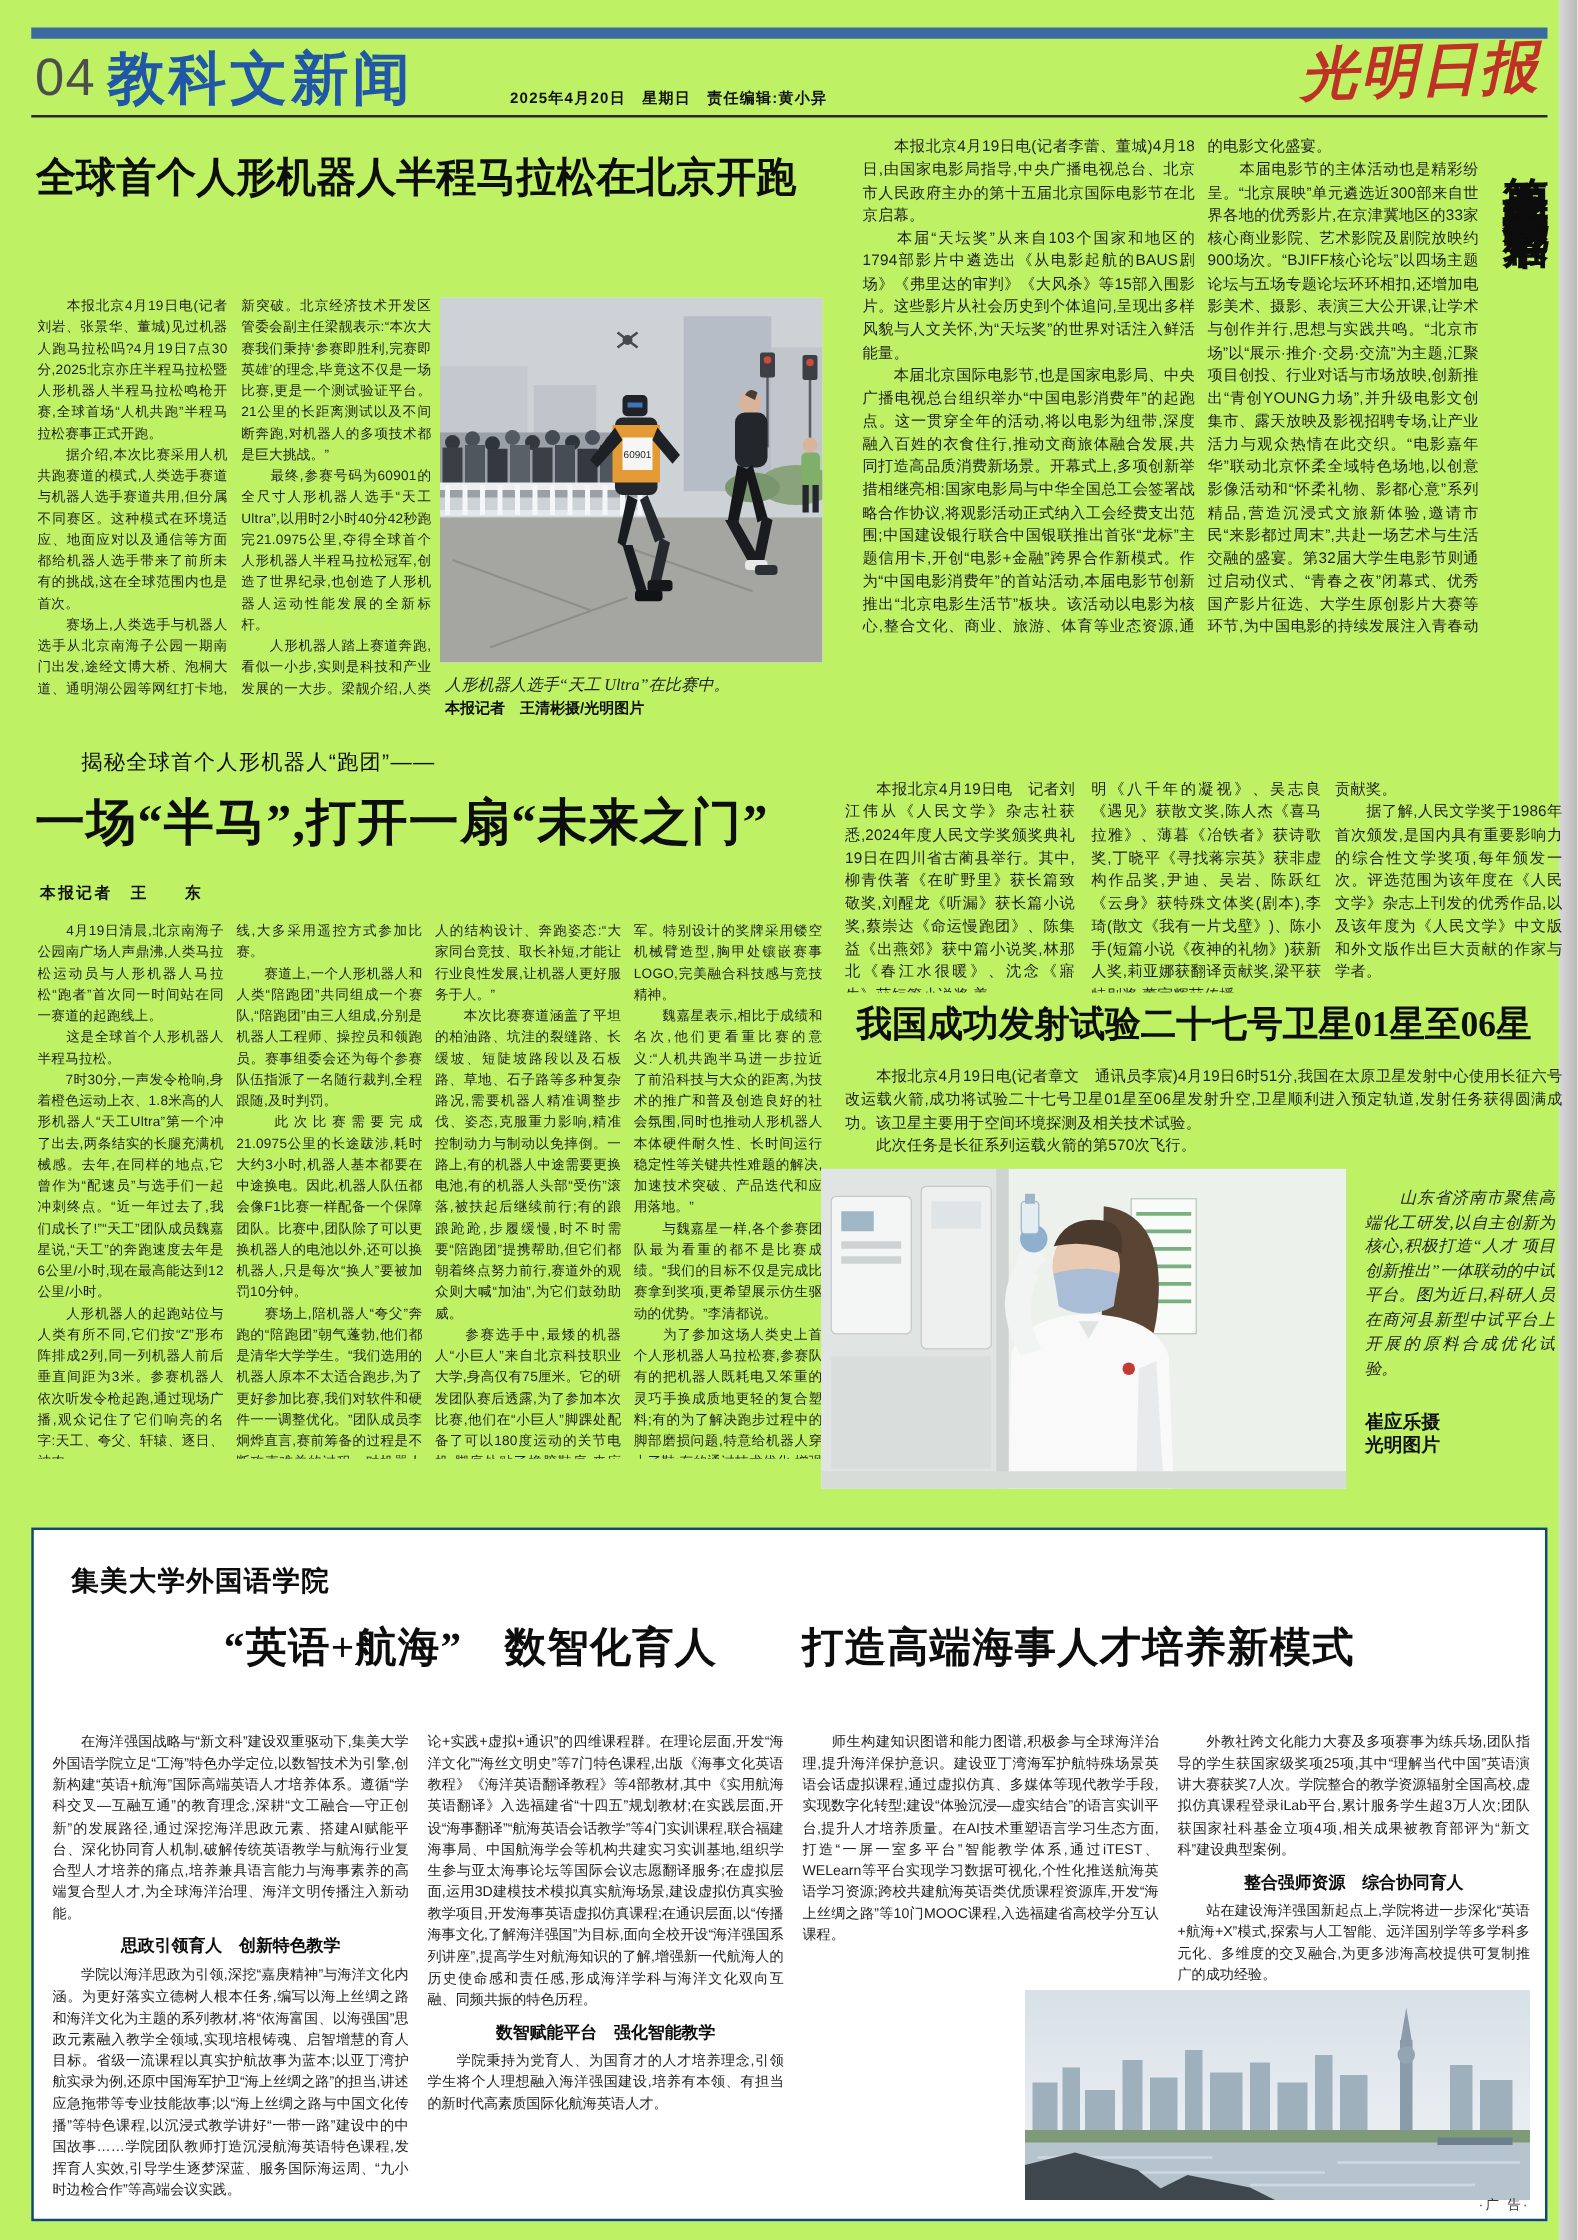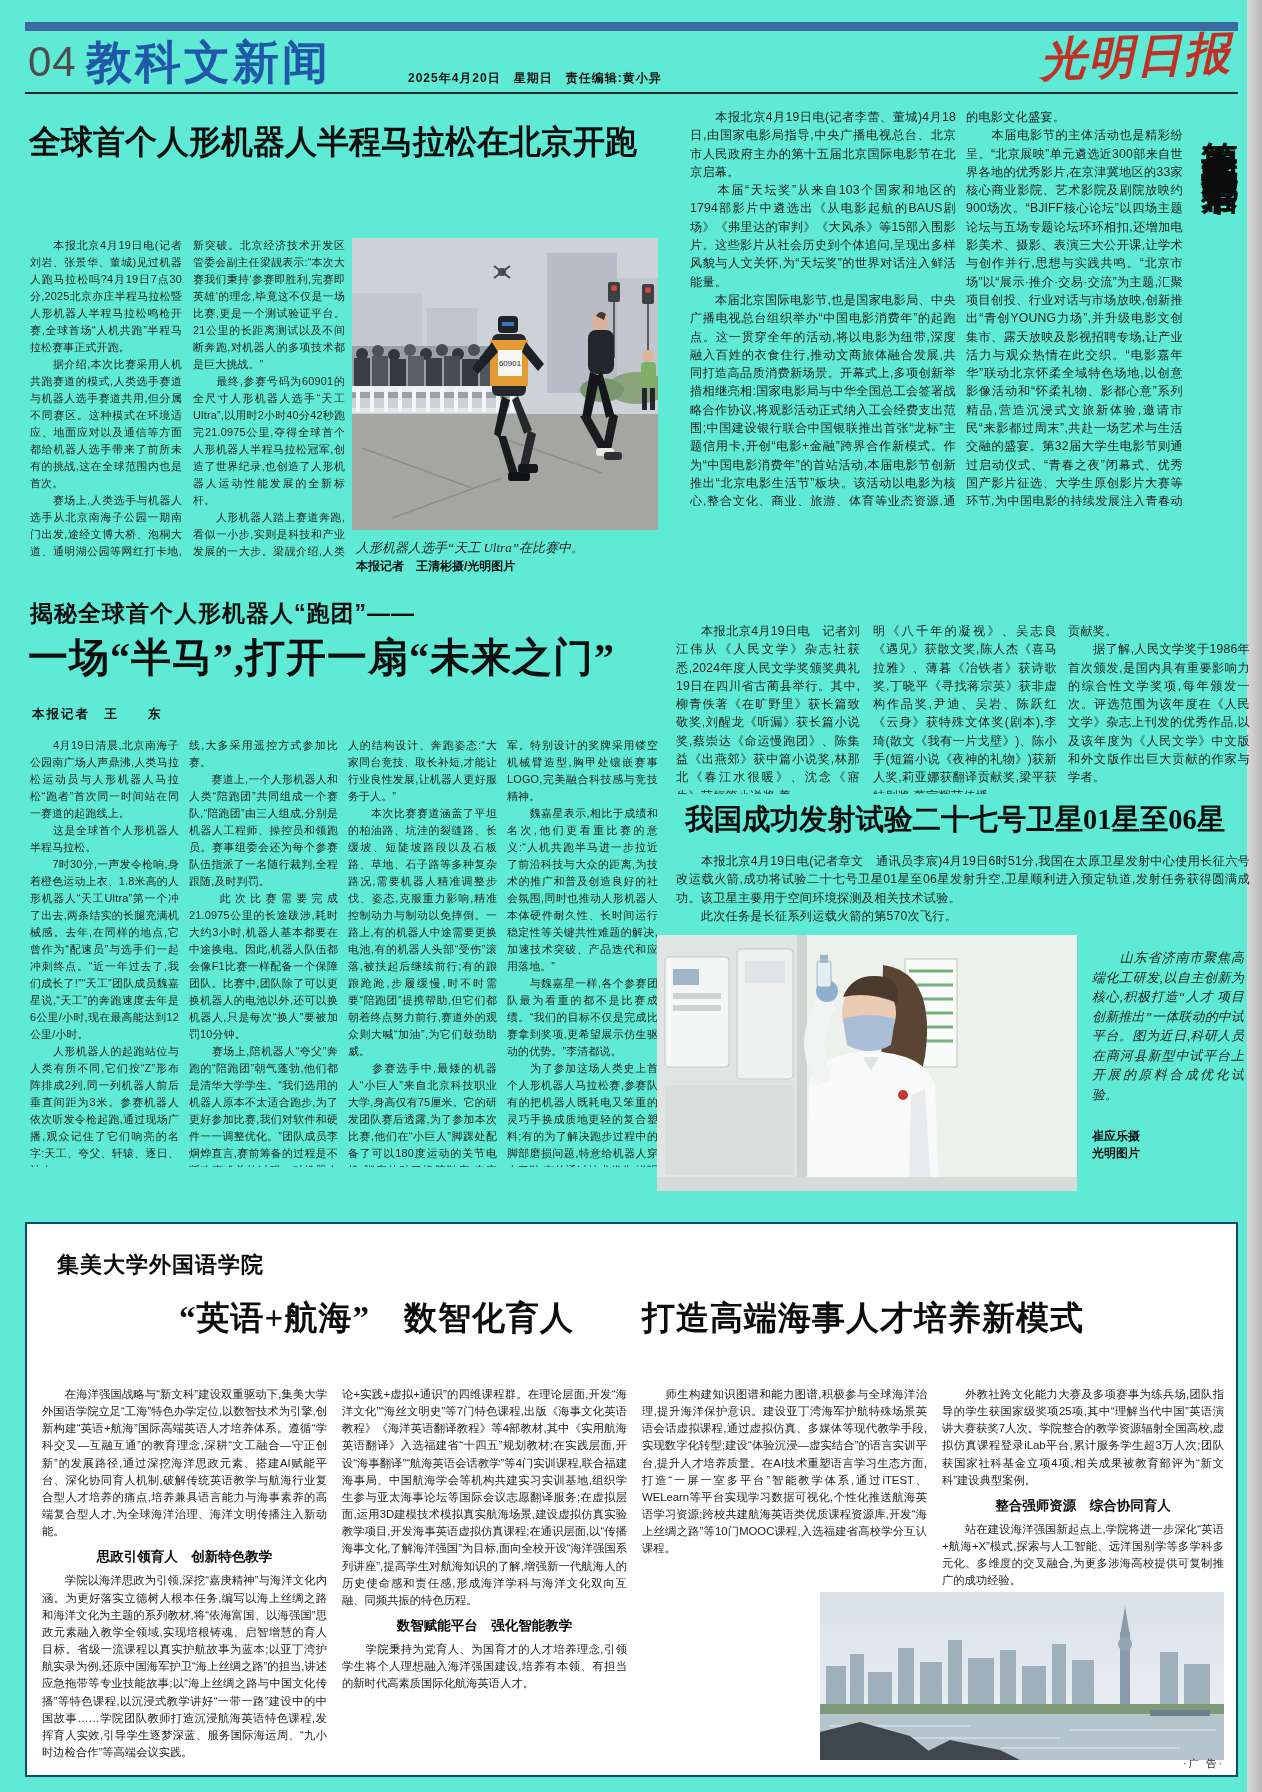--- a/index.html
+++ b/index.html
@@ -1,36 +1,36 @@
 <!DOCTYPE html>
 <html><head>
 <meta charset="utf-8">
 <style>
   html,body{margin:0;padding:0;background:#ffffff;}
-  .sheet{position:relative;width:1262px;height:1792px;background:#5eead4;overflow:hidden;
+  .sheet{position:relative;width:1262px;height:1792px;background:#bef264;overflow:hidden;
          font-family:"Liberation Sans","DejaVu Sans",sans-serif;color:#1d1d1d;}
   .abs{position:absolute;}
   .serif{font-family:"Liberation Serif","DejaVu Serif",serif;}
   .bt{font-size:10.9px;line-height:1.56;text-align:justify;white-space:pre-wrap;overflow:hidden;color:#1f1f1f;letter-spacing:.2px;}
   .bt2{font-size:12.2px;line-height:1.5;text-align:justify;white-space:pre-wrap;overflow:hidden;color:#1f1f1f;letter-spacing:.2px;}
   .bt3{font-size:11.3px;line-height:1.52;text-align:justify;white-space:pre-wrap;overflow:hidden;color:#222;}
   .cap{font-size:13px;line-height:1.5;text-align:justify;white-space:pre-wrap;overflow:hidden;
        font-family:"Liberation Serif","DejaVu Serif",serif;font-style:italic;color:#222;}
   .headline{font-weight:900;color:#0e0e0e;}
   .topbar{background:#3a6aa0;}
   .rightstrip{background:linear-gradient(to right,#d9d9d9,#b9b9b9);}
   .pageno{font-size:42px;color:#4d4d4d;letter-spacing:1px;}
   .secttitle{font-size:46px;font-weight:900;color:#2057a7;letter-spacing:3px;}
   .dateline{font-size:12px;font-weight:bold;color:#111;letter-spacing:1px;}
   .masthead{font-size:46px;font-weight:900;font-style:italic;color:#bf3127;
             font-family:"Liberation Serif","DejaVu Serif",serif;transform:rotate(-2deg);letter-spacing:2px;}
   .rule{border-top:2px solid #2a2a2a;}
   .photo{background:#d7dade;overflow:hidden;}
   .capcredit{font-size:12px;font-weight:bold;text-align:left;color:#111;}
-  .kicker{font-size:23px;font-weight:700;color:#0e0e0e;letter-spacing:1px;}
+  .kicker{font-size:17px;font-weight:400;color:#0e0e0e;letter-spacing:1px;margin-left:35px;}
   .byline{font-size:12.5px;color:#111;font-weight:bold;letter-spacing:2px;}
   .vhead{writing-mode:vertical-rl;text-orientation:upright;font-size:37px;font-weight:900;letter-spacing:3px;color:#0d0d0d;}
   .adbox{border:2px solid #0c4a6e;background:#fff;}
   .adbrand{font-size:22px;font-weight:900;color:#0d0d0d;letter-spacing:1px;}
   .adhead{font-size:33px;font-weight:900;text-align:center;color:#0d0d0d;letter-spacing:1px;}
   .adsub{font-size:13.5px;font-weight:900;text-align:center;margin:8px 0 6px 0;color:#0d0d0d;}
   .admark{font-size:10.5px;color:#333;letter-spacing:2px;}
   .nowrap{white-space:nowrap;}
 </style>
 </head>
@@ -237,21 +237,21 @@
         <circle cx="170" cy="56" r="11" fill="#8fb0cc"></circle>
         <rect x="160" y="26" width="14" height="26" rx="3" fill="#e3edf2" stroke="#9fb6c6"></rect>
         <rect x="163" y="20" width="8" height="8" fill="#9fb6c6"></rect>
         <circle cx="246" cy="160" r="5" fill="#c23a35"></circle>
         <path d="M252 256 l2 -96 14 -6 6 102 z" fill="#e8eaec"></path>
       </g>
       <rect x="0" y="242" width="420" height="14" fill="#d7dcd8"></rect>
     </svg>
   </div>
   <div class="abs cap" style="left:1092px;top:948px;width:152px;height:172px;">　　山东省济南市聚焦高端化工研发,以自主创新为核心,积极打造“人才 项目 创新推出”一体联动的中试平台。图为近日,科研人员在商河县新型中试平台上开展的原料合成优化试验。</div>
-  <div class="abs capcredit" style="left:1092px;top:1128px;width:150px;white-space:pre-wrap;font-size:12px;">崔应乐摄
+  <div class="abs capcredit" style="left:1092px;top:1128px;width:150px;white-space:pre-wrap;font-size:15px;">崔应乐摄
 光明图片</div>
 
   <div class="abs adbox" style="left:25px;top:1222px;width:1209px;height:551px;">
     <div class="abs adbrand" style="left:30px;top:26px;">集美大学外国语学院</div>
     <div class="abs adhead serif nowrap" style="left:0;top:72px;width:100%;">“英语+航海”　数智化育人　　打造高端海事人才培养新模式</div>
 
     <div class="abs" style="left:15px;top:162px;width:285px;height:378px;overflow:hidden;">
       <div class="bt3">　　在海洋强国战略与“新文科”建设双重驱动下,集美大学外国语学院立足“工海”特色办学定位,以数智技术为引擎,创新构建“英语+航海”国际高端英语人才培养体系。遵循“学科交叉—互融互通”的教育理念,深耕“文工融合—守正创新”的发展路径,通过深挖海洋思政元素、搭建AI赋能平台、深化协同育人机制,破解传统英语教学与航海行业复合型人才培养的痛点,培养兼具语言能力与海事素养的高端复合型人才,为全球海洋治理、海洋文明传播注入新动能。</div>
       <div class="adsub">思政引领育人　创新特色教学</div>
       <div class="bt3">　　学院以海洋思政为引领,深挖“嘉庚精神”与海洋文化内涵。为更好落实立德树人根本任务,编写以海上丝绸之路和海洋文化为主题的系列教材,将“依海富国、以海强国”思政元素融入教学全领域,实现培根铸魂、启智增慧的育人目标。省级一流课程以真实护航故事为蓝本;以亚丁湾护航实录为例,还原中国海军护卫“海上丝绸之路”的担当,讲述应急拖带等专业技能故事;以“海上丝绸之路与中国文化传播”等特色课程,以沉浸式教学讲好“一带一路”建设中的中国故事……学院团队教师打造沉浸航海英语特色课程,发挥育人实效,引导学生逐梦深蓝、服务国际海运周、“九小时边检合作”等高端会议实践。</div>

